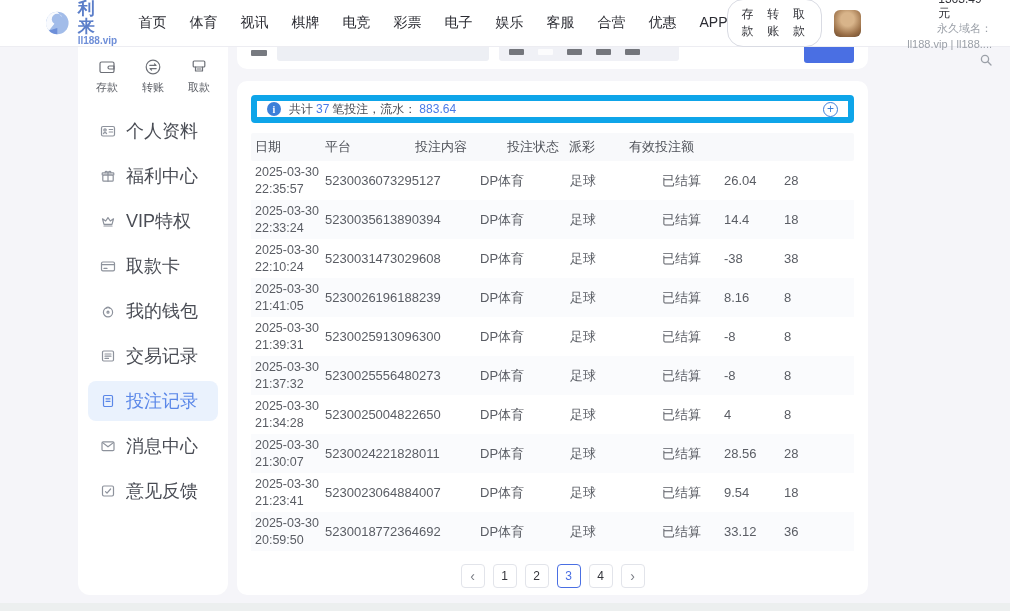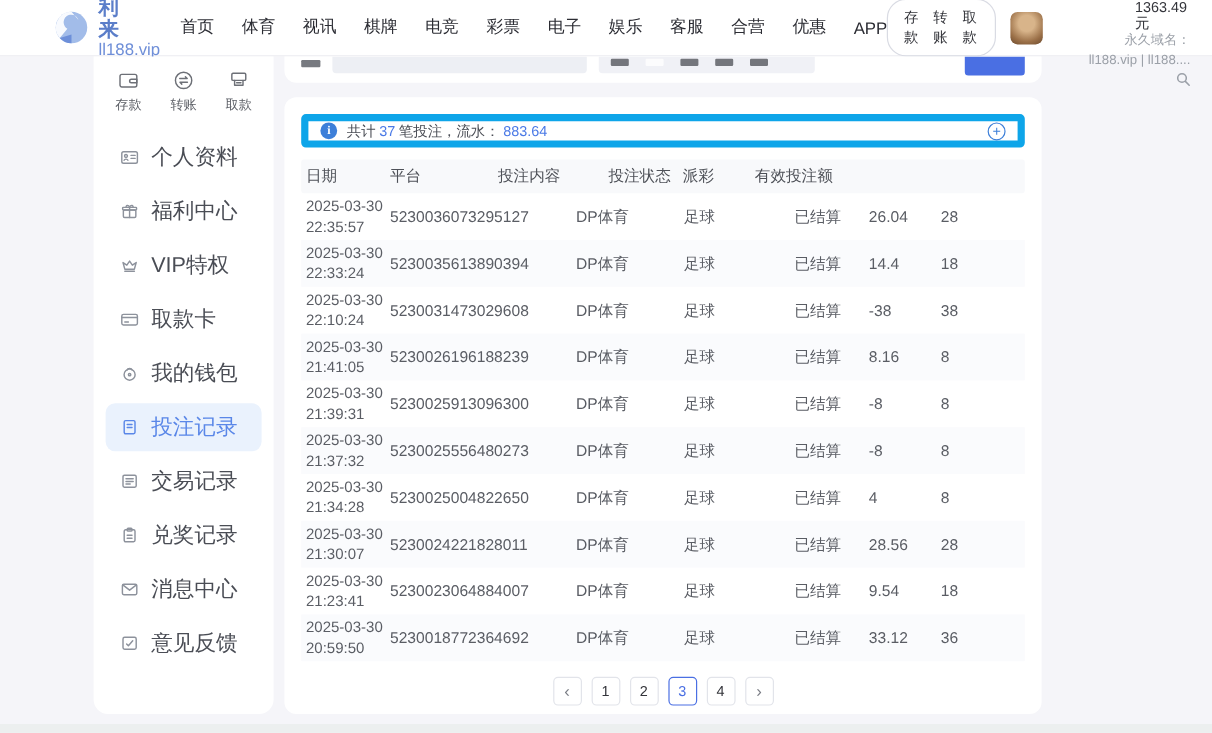--- a/index.html
+++ b/index.html
@@ -5,22 +5,22 @@
   * { margin:0; padding:0; box-sizing:border-box; }
   html,body { width:1010px; height:611px; overflow:hidden; }
   body { font-family:"Liberation Sans","DejaVu Sans",sans-serif; background:#f5f5f9; color:#33343a; }
 
   
   .topbar { height:47px; background:#fff; border-bottom:1px solid #ededf2;
             display:flex; align-items:center; padding:0 18px 0 44px; }
   .logo { display:flex; align-items:center; gap:7px; }
   .logo-txt { display:flex; flex-direction:column; line-height:1.05; }
   .logo-cn { font-size:17px; font-weight:bold; letter-spacing:5px; color:#5b7ec9; }
-  .logo-dm { font-size:14px; font-weight:normal; color:#6f8fd8; }
-  .nav { display:flex; gap:23px; margin-left:16px; font-size:14px; color:#2b2c33;align-items:center; }
+  .logo-dm { font-size:10px; font-weight:bold; color:#6f8fd8; }
+  .nav { display:flex; gap:23px; margin-left:16px; font-size:14px; color:#2b2c33; }
   .nav-item { cursor:pointer; white-space:nowrap; }
   .top-right { margin-left:auto; display:flex; align-items:center; gap:12px; }
   .pill { border:1px solid #d9dbe3; border-radius:16px; padding:6px 13px;
           display:flex; gap:11px; font-size:12px; color:#33343a; }
   .pill span { cursor:pointer; }
   .avatar { width:27px; height:27px; border-radius:6px; flex:none;
             background:radial-gradient(circle at 50% 35%, #d8b48a 0 30%, #9a6f47 70%, #6b4a2e); }
   .user-lines { display:flex; flex-direction:column; gap:2px; line-height:1.1; }
   .u1 { font-size:12px; color:#33343a; display:flex; gap:10px; align-items:baseline; }
   .u1 .lbl { color:#6d7077; }
@@ -208,41 +208,33 @@
         <span>取款卡</span>
       </div>
       <div class="menu-item">
         <svg class="ic" viewBox="0 0 16 16">
             <circle cx="8" cy="9.2" r="4.6"></circle>
             <path d="M5.9 5.4C6.2 3.5 9.8 3.5 10.1 5.4"></path>
             <circle cx="8" cy="9.2" r="1"></circle>
           </svg>
         <span>我的钱包</span>
       </div>
+      <div class="menu-item">
+        <svg class="ic" viewBox="0 0 16 16">
+            <rect x="2.5" y="3" width="11" height="10" rx="1.2"></rect>
+            <path d="M5 6h6M5 8.2h6M5 10.4h3.5"></path>
+          </svg>
+        <span>交易记录</span>
+      </div>
       <div class="menu-item active">
         <svg class="ic" viewBox="0 0 16 16">
             <rect x="3.5" y="2.5" width="9" height="11" rx="1.2"></rect>
             <path d="M6 5.8h4M6 8.3h4"></path>
           </svg>
         <span>投注记录</span>
-      </div>
-      <div class="menu-item">
-        <svg class="ic" viewBox="0 0 16 16">
-            <rect x="2.5" y="3" width="11" height="10" rx="1.2"></rect>
-            <path d="M5 6h6M5 8.2h6M5 10.4h3.5"></path>
-          </svg>
-        <span>交易记录</span>
-      </div>
-      <div class="menu-item">
-        <svg class="ic" viewBox="0 0 16 16">
-            <rect x="3.5" y="3.5" width="9" height="10" rx="1.2"></rect>
-            <rect x="6" y="2.2" width="4" height="2.4" rx=".8"></rect>
-            <path d="M6 8h4M6 10.5h4"></path>
-          </svg>
-        <span>兑奖记录</span>
       </div>
       <div class="menu-item">
         <svg class="ic" viewBox="0 0 16 16">
             <rect x="2" y="3.8" width="12" height="8.8" rx="1.2"></rect>
             <path d="M2.6 4.6 8 8.8l5.4-4.2"></path>
           </svg>
         <span>消息中心</span>
       </div>
       <div class="menu-item">
         <svg class="ic" viewBox="0 0 16 16">

